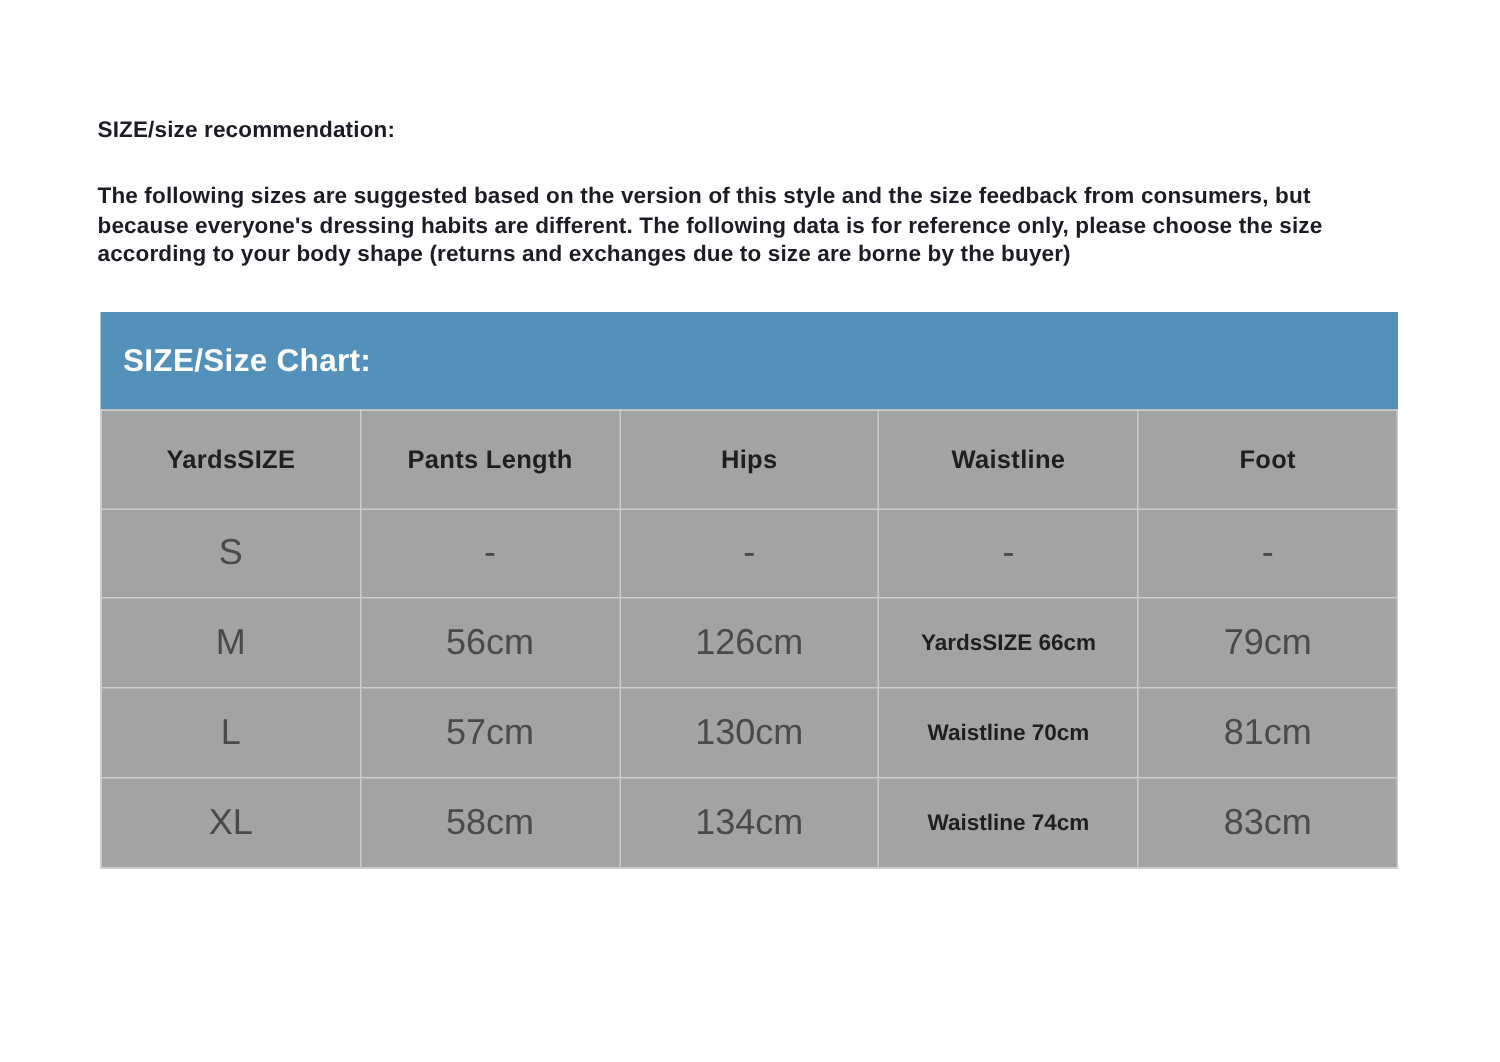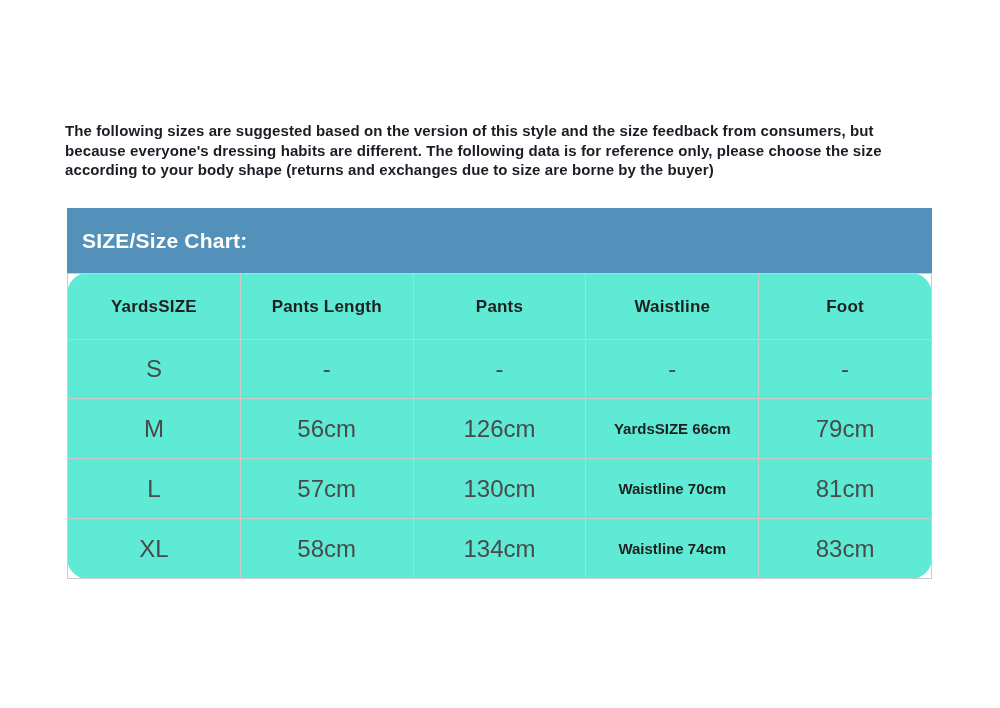--- a/index.html
+++ b/index.html
@@ -49,22 +49,21 @@
     font-weight: bold;
     letter-spacing: 0.2px;
   }
   #size-table {
     position: absolute;
     left: 67px;
     top: 273px;
     width: 865px;
     border-collapse: collapse;
     table-layout: fixed;
-    background: #5eead4;
-    border-radius: 21px;
+    background: #a3a3a3;
   }
   #size-table th, #size-table td {
     border: 1px solid #cccccc;
     text-align: center;
     vertical-align: middle;
     padding: 0;
     overflow: hidden;
   }
   #size-table col { width: 20%; }
   tr.header-row    { height: 66px; }
@@ -91,40 +90,41 @@
     font-size: 15px;
     font-weight: bold;
     color: #1f1f1f;
   }
 </style>
 </head>
 <body>
 
 <div id="page">
 
+  <div id="heading">SIZE/size recommendation:</div>
 
   <div id="description">The following sizes are suggested based on the version of this style and the size feedback from consumers, but because everyone's dressing habits are different. The following data is for reference only, please choose the size according to your body shape (returns and exchanges due to size are borne by the buyer)</div>
 
   <div id="banner">
     <span class="banner-title">SIZE/Size Chart:</span>
   </div>
 
   <table id="size-table">
     <colgroup>
         <col>
         <col>
         <col>
         <col>
         <col>
       </colgroup>
     <thead>
       <tr class="header-row">
         <th>YardsSIZE</th>
         <th>Pants Length</th>
-        <th>Pants</th>
+        <th>Hips</th>
         <th>Waistline</th>
         <th>Foot</th>
       </tr>
     </thead>
     <tbody>
       <tr class="row-s">
         <td class="cell-size">S</td>
         <td class="cell-val">-</td>
         <td class="cell-val">-</td>
         <td class="cell-val">-</td>

